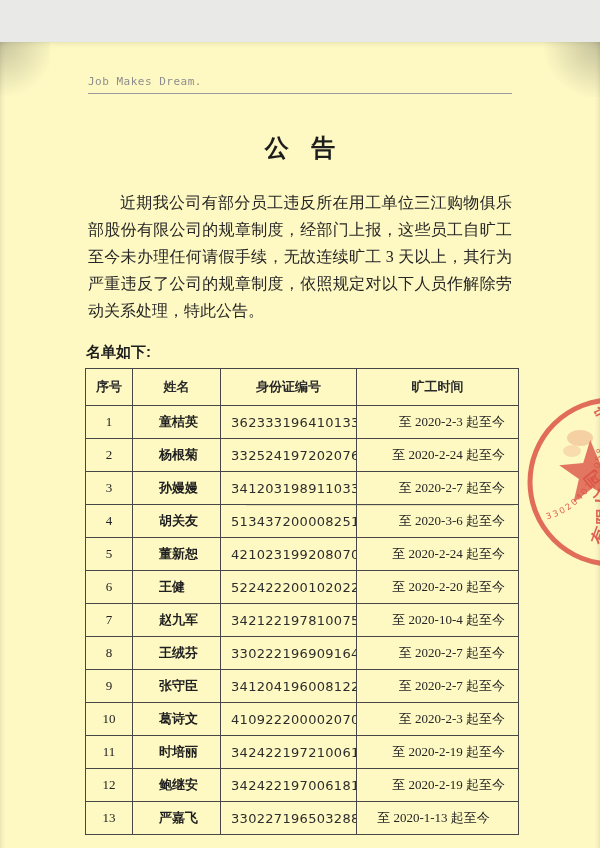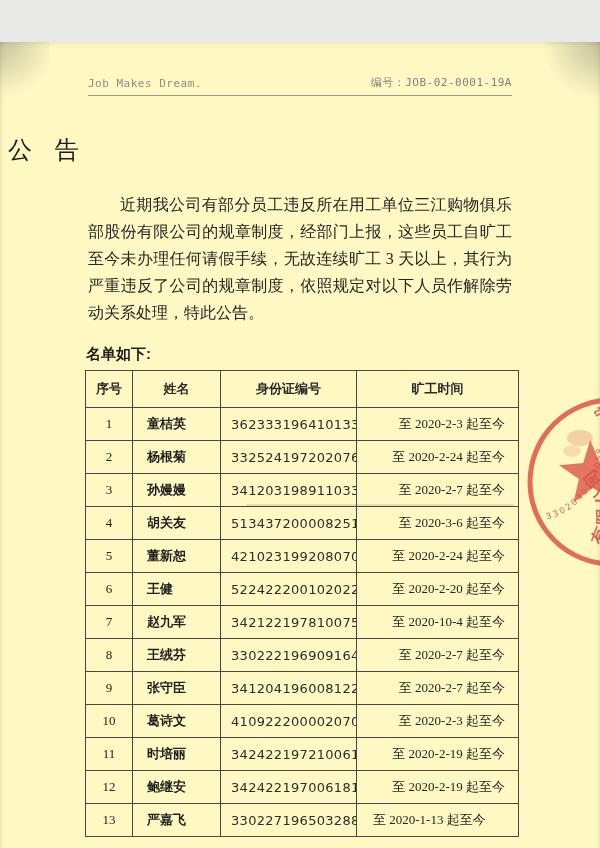--- a/index.html
+++ b/index.html
@@ -28,23 +28,23 @@
   .header{
     display:flex;justify-content:space-between;align-items:flex-end;
     margin:33px 88px 0 88px;padding-bottom:5px;
     border-bottom:1.5px solid #9b9b9b;
     font-family:"DejaVu Sans Mono","Liberation Mono",monospace;
     font-size:11px;color:#8d8d8d;letter-spacing:.5px;
   }
   .header .doc-no{color:#7f7f7f;}
 
   .title{
-    margin-top:38px;
+    text-align:center;margin-top:38px;
     font-family:"Liberation Sans","DejaVu Sans",sans-serif;
-    font-size:24px;font-weight:normal;color:#1d1d1d;
+    font-size:24px;font-weight:bold;color:#1d1d1d;
     letter-spacing:8px;text-indent:8px;
   }
 
   .body-text{
     margin:25px 88px 0 88px;
     font-size:16px;line-height:27px;
     text-align:justify;text-indent:2em;color:#262626;
   }
 
   .list-label{
@@ -59,44 +59,43 @@
   }
   table.roster th, table.roster td{
     border:1px solid #474747;overflow:hidden;white-space:nowrap;
   }
   table.roster thead th{
     height:34px;font-weight:bold;font-size:13px;color:#2a2a2a;
     font-family:"Liberation Serif","DejaVu Serif",serif;text-align:center;
   }
   table.roster td{height:30px;font-size:13px;}
   td.col-no{text-align:center;font-family:"Liberation Serif",serif;font-size:13px;color:#222;}
-  td.col-name{padding-left:14px;font-family:"Liberation Sans","DejaVu Sans",sans-serif;font-weight:bold;color:#1f1f1f;}
+  td.col-name{padding-left:26px;font-family:"Liberation Sans","DejaVu Sans",sans-serif;font-weight:bold;color:#1f1f1f;}
   td.col-id{padding-left:10px;font-family:"DejaVu Sans","Liberation Sans",sans-serif;font-size:13.5px;letter-spacing:.3px;color:#2d2d2d;}
   td.col-period{text-align:right;padding-right:13px;font-family:Liberation Serif, serif;color:#242424;}
-  table.roster tbody tr:last-child td.col-period{text-align:left;padding-right:24px;padding-left:16px;}
+  table.roster tbody tr:last-child td.col-period{text-align:center;padding-right:24px;padding-left:16px;}
 
   .scan-artifact{
     position:absolute;left:246px;top:462px;width:268px;height:2px;
     background:rgba(95,95,95,.17);border-radius:1px;
   }
 
   .seal{position:absolute;left:522px;top:352px;width:180px;height:180px;opacity:.92;}
 </style>
 </head>
 <body>
 
 <div class="page">
 
   <div class="corner tl"></div>
   <div class="corner tr"></div>
   <div class="corner bl"></div>
 
   <div class="header">
     <span class="slogan">Job Makes Dream.</span>
-    <span class="doc-no">编号：JOB-02-0001-19A</span>
   </div>
 
   <div class="title">公  告</div>
 
   <p class="body-text">近期我公司有部分员工违反所在用工单位三江购物俱乐部股份有限公司的规章制度，经部门上报，这些员工自旷工至今未办理任何请假手续，无故连续旷工 3 天以上，其行为严重违反了公司的规章制度，依照规定对以下人员作解除劳动关系处理，特此公告。</p>
 
   <div class="list-label">名单如下:</div>
 
   <table class="roster">
     <colgroup>

